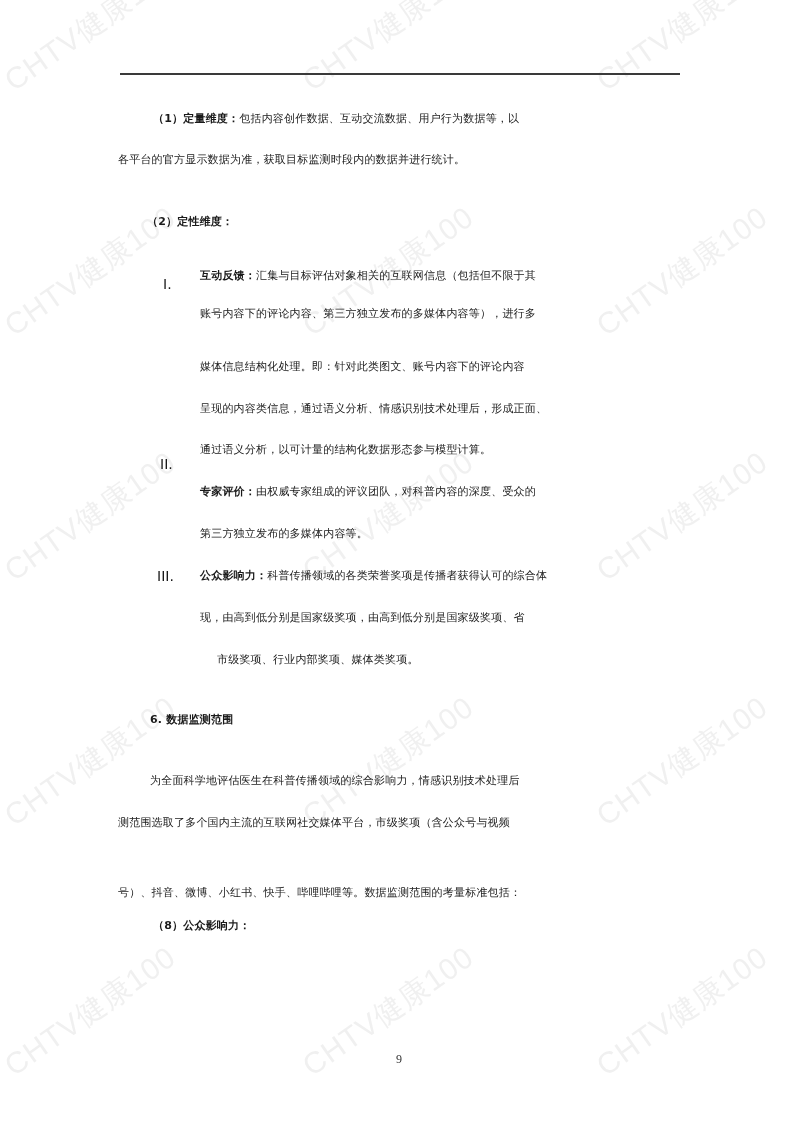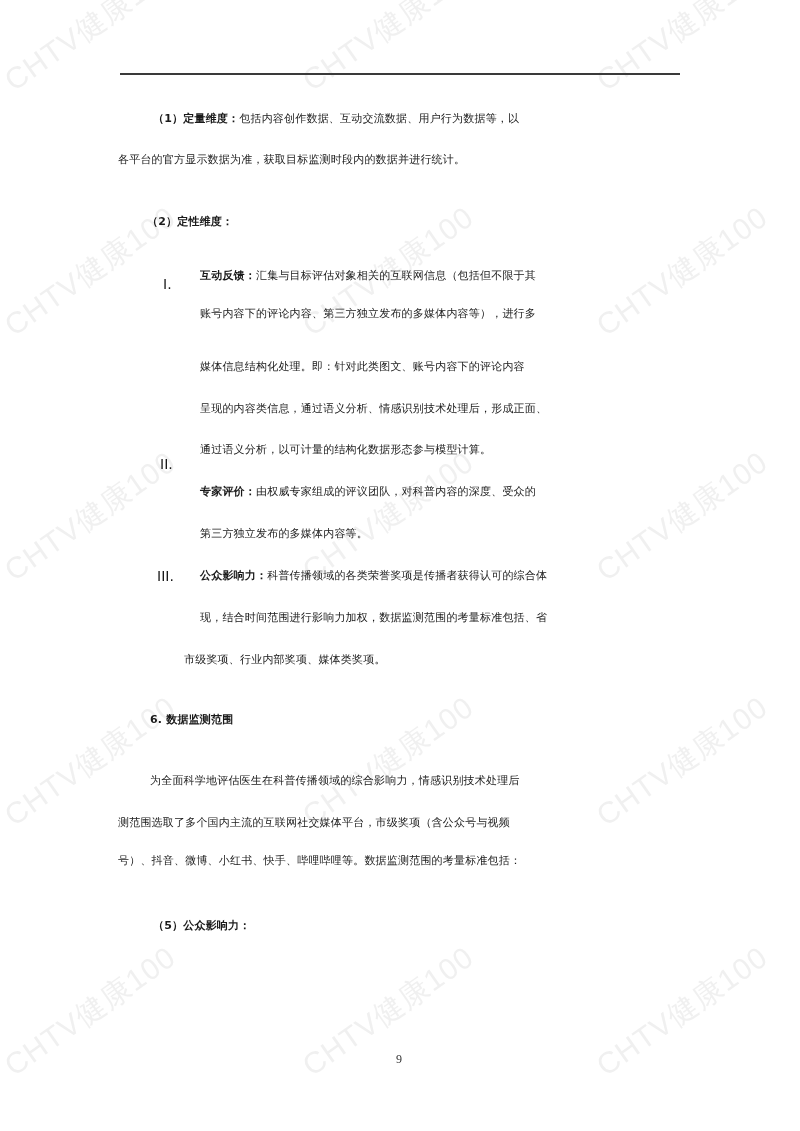--- a/index.html
+++ b/index.html
@@ -61,27 +61,27 @@
 
 <div>
   <div class="roman" style="left:160px;top:454px">II.</div>
   <div class="line" style="left:200px;top:482px"><span class="b">专家评价：</span><span>由权威专家组成的评议团队，对科普内容的深度、受众的</span></div>
   <div class="line" style="left:200px;top:524px">第三方独立发布的多媒体内容等。</div>
 </div>
 
 <div>
   <div class="roman" style="left:157px;top:566px">III.</div>
   <div class="line" style="left:200px;top:566px"><span class="b">公众影响力：</span><span>科普传播领域的各类荣誉奖项是传播者获得认可的综合体</span></div>
-  <div class="line" style="left:200px;top:608px">现，结合时间范围进行影响力加权，数据监测范围的考量标准包括、省</div>
-  <div class="line" style="left:184px;top:650px">市级奖项、行业内部奖项、媒体类奖项。</div>
+  <div class="line" style="left:200px;top:608px">现，由高到低分别是国家级奖项，由高到低分别是国家级奖项、省</div>
+  <div class="line" style="left:217px;top:650px">市级奖项、行业内部奖项、媒体类奖项。</div>
 </div>
 
 <div class="line b" style="left:150px;top:710px">6. 数据监测范围</div>
 
 <div>
   <div class="line" style="left:150px;top:771px">为全面科学地评估医生在科普传播领域的综合影响力，情感识别技术处理后</div>
   <div class="line" style="left:118px;top:813px">测范围选取了多个国内主流的互联网社交媒体平台，市级奖项（含公众号与视频</div>
-  <div class="line" style="left:118px;top:851px">号）、抖音、微博、小红书、快手、哔哩哔哩等。数据监测范围的考量标准包括：</div>
+  <div class="line" style="left:118px;top:883px">号）、抖音、微博、小红书、快手、哔哩哔哩等。数据监测范围的考量标准包括：</div>
 </div>
 
-<div class="line b" style="left:153px;top:916px">（5）公众影响力：</div>
+<div class="line b" style="left:153px;top:916px">（8）公众影响力：</div>
 
 <div class="pagenum">9</div>
 
 </body></html>

